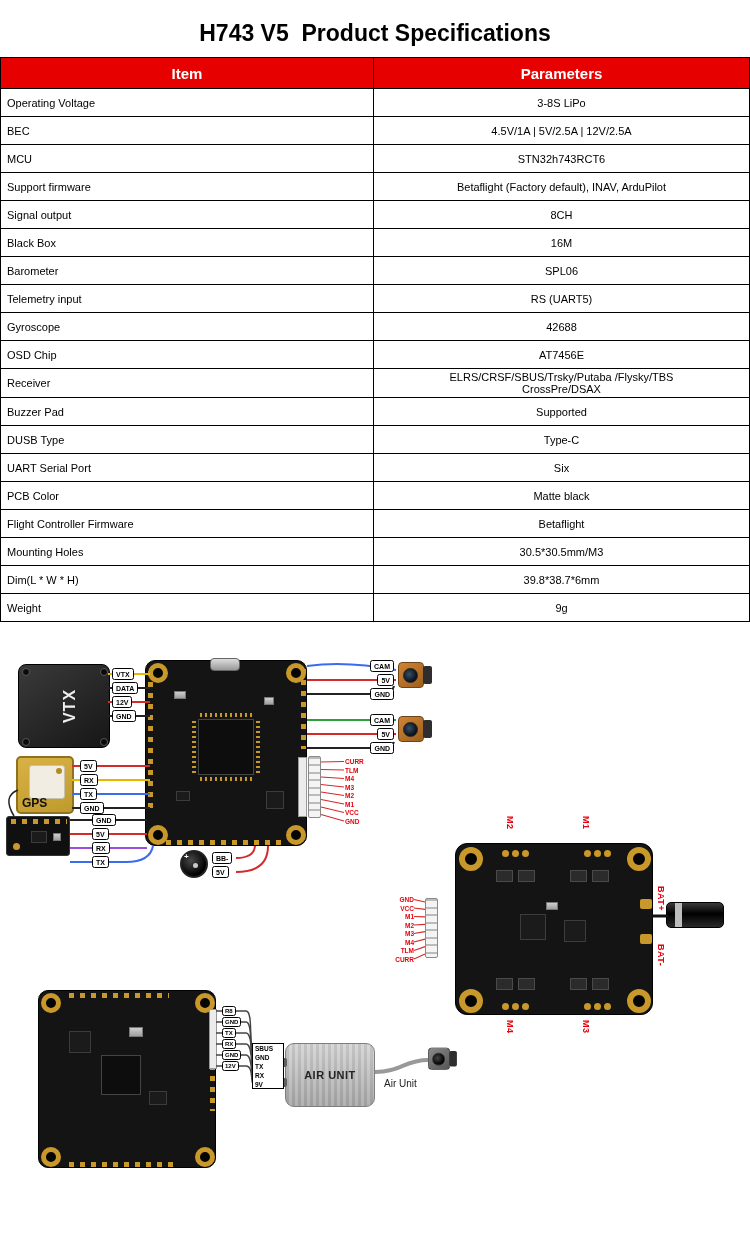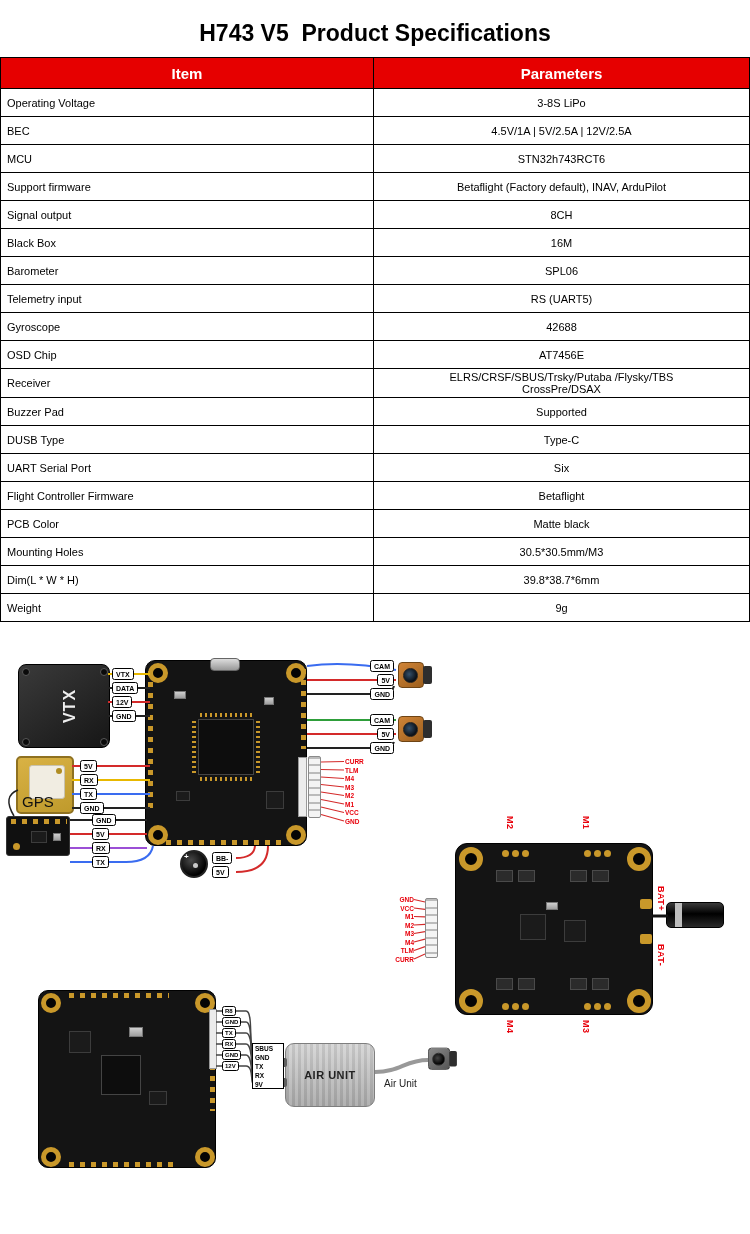--- a/index.html
+++ b/index.html
@@ -42,21 +42,21 @@
   .pinstrip-v { position: absolute; width: 4px; background: repeating-linear-gradient(180deg,#c9982a 0 2px,transparent 2px 5px); }
   .padstrip-v { position: absolute; width: 5px; background: repeating-linear-gradient(180deg,#c9982a 0 5px,transparent 5px 11px); }
   .padstrip-h { position: absolute; height: 5px; background: repeating-linear-gradient(90deg,#c9982a 0 5px,transparent 5px 11px); }
   .chip { position: absolute; background: #1b1b1b; border: 1px solid #3c3c3c; }
   .silver { position: absolute; background: linear-gradient(#cfcfcf,#9f9f9f); border: 1px solid #777; }
   .socket { position: absolute; background: #ececec; border: 1px solid #999; }
 
   .gps { position: absolute; left: 16px; top: 98px; width: 58px; height: 58px; background: linear-gradient(160deg,#d9b245,#bf9a2c); border: 2px solid #8f7120; border-radius: 5px; z-index: 2; }
   .gps-ceramic { position: absolute; left: 11px; top: 7px; width: 36px; height: 34px; background: #f1ede2; border: 1px solid #c8c2b0; border-radius: 3px; }
   .gps-dot { position: absolute; left: 38px; top: 10px; width: 6px; height: 6px; border-radius: 50%; background: #b08d22; }
-  .gps-label { position: absolute; left: 4px; bottom: 2px; font-size: 15px; font-weight: normal; color: #111; }
+  .gps-label { position: absolute; left: 4px; bottom: 2px; font-size: 12px; font-weight: bold; color: #111; }
 
   .rxm { position: absolute; left: 6px; top: 158px; width: 64px; height: 40px; background: #101010; border: 1px solid #333; border-radius: 3px; z-index: 2; }
 
   .buzzer { position: absolute; left: 180px; top: 192px; width: 28px; height: 28px; border-radius: 50%; background: radial-gradient(circle at 38% 35%, #474747, #000 70%); border: 2px solid #222; z-index: 2; }
   .buzzer-hole { position: absolute; left: 11px; top: 11px; width: 5px; height: 5px; background: #c9c9c9; border-radius: 50%; }
   .buzzer-plus { position: absolute; left: 2px; top: 0; color: #fff; font-size: 8px; font-weight: bold; }
 
   .camera { position: absolute; width: 36px; height: 30px; z-index: 2; }
   .cam-body { position: absolute; left: 0; top: 2px; width: 26px; height: 26px; background: linear-gradient(140deg,#d08437,#9c5f1e); border: 1px solid #6e4414; border-radius: 4px; }
   .cam-lens { position: absolute; left: 5px; top: 8px; width: 15px; height: 15px; background: radial-gradient(circle at 40% 40%, #35506b, #0a0f16 70%); border: 1px solid #222; border-radius: 50%; }
@@ -156,26 +156,26 @@
         </tr>
         <tr>
           <td class="item-cell">DUSB Type</td>
           <td class="value-cell">Type-C</td>
         </tr>
         <tr>
           <td class="item-cell">UART Serial Port</td>
           <td class="value-cell">Six</td>
         </tr>
         <tr>
+          <td class="item-cell">PCB Color</td>
+          <td class="value-cell">Matte black</td>
+        </tr>
+        <tr>
           <td class="item-cell">Flight Controller Firmware</td>
           <td class="value-cell">Betaflight</td>
-        </tr>
-        <tr>
-          <td class="item-cell">PCB Color</td>
-          <td class="value-cell">Matte black</td>
         </tr>
         <tr>
           <td class="item-cell">Mounting Holes</td>
           <td class="value-cell">30.5*30.5mm/M3</td>
         </tr>
         <tr>
           <td class="item-cell">Dim(L * W * H)</td>
           <td class="value-cell">39.8*38.7*6mm</td>
         </tr>
         <tr>

